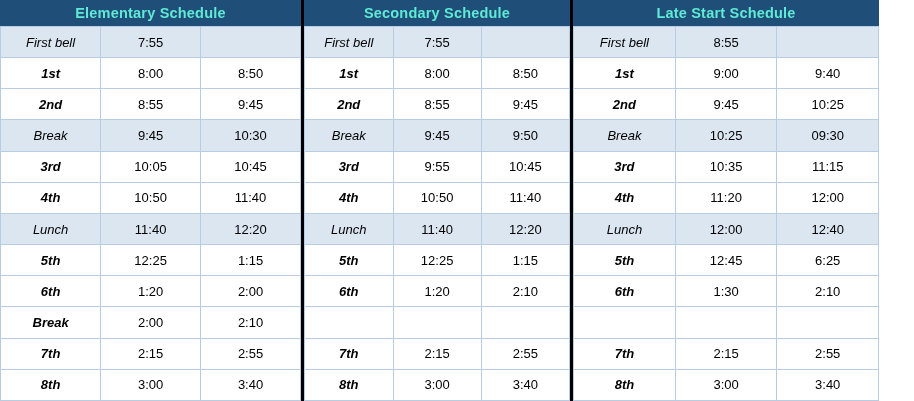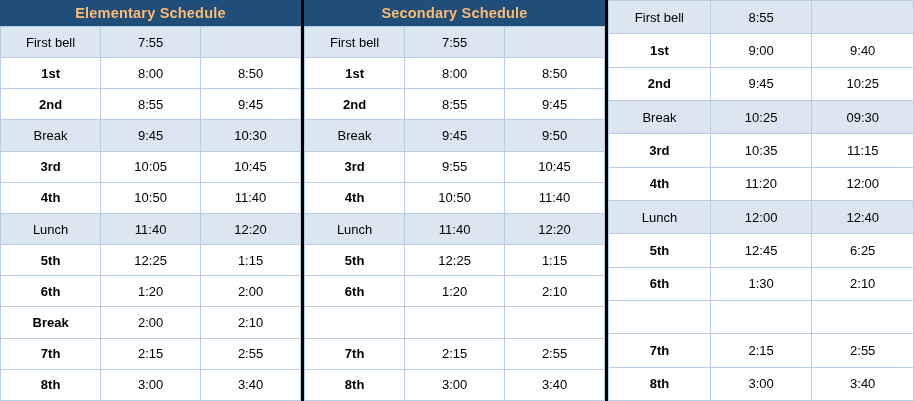--- a/index.html
+++ b/index.html
@@ -19,26 +19,26 @@
     height: 401px;
     box-sizing: border-box;
   }
   .schedule-block {
     display: flex;
     flex-direction: column;
     height: 100%;
     box-sizing: border-box;
   }
   .block-elementary { width: 304px; border-right: 3px solid #000000; }
-  .block-secondary  { width: 304px; border-right: 3px solid #000000; }
+  .block-secondary  { width: 269px; border-right: 3px solid #000000; }
   .block-late       { width: 306px; }
 
   .block-header {
     background: #1f4e79;
-    color: #fdba74;
+    color: #5eead4;
     font-weight: bold;
     font-size: 14.5px;
     text-align: center;
     line-height: 26px;
     height: 26px;
     letter-spacing: 0.2px;
   }
   table.sched {
     border-collapse: collapse;
     width: 100%;
@@ -52,20 +52,21 @@
     height: 30.8px;
     padding: 0 4px;
     box-sizing: border-box;
     vertical-align: middle;
     white-space: nowrap;
     overflow: hidden;
   }
   td.c-label {
     width: 33.4%;
     text-align: center;
+    font-style: italic;
   }
   td.c-start, td.c-end {
     width: 33.3%;
     text-align: center;
   }
   tr.shaded td {
     background: #dce6f1;
   }
   tr.plain td {
     background: #ffffff;
@@ -215,20 +216,21 @@
           <tr class="plain">
             <td class="c-label bold">8th</td>
             <td class="c-start">3:00</td>
             <td class="c-end">3:40</td>
           </tr>
         </tbody>
     </table>
   </div>
 
   <div class="schedule-block block-late">
+    <div class="block-header">Late Start Schedule</div>
     <table class="sched">
       <tbody>
           <tr class="shaded">
             <td class="c-label">First bell</td>
             <td class="c-start">8:55</td>
             <td class="c-end empty"></td>
           </tr>
           <tr class="plain">
             <td class="c-label bold">1st</td>
             <td class="c-start">9:00</td>

